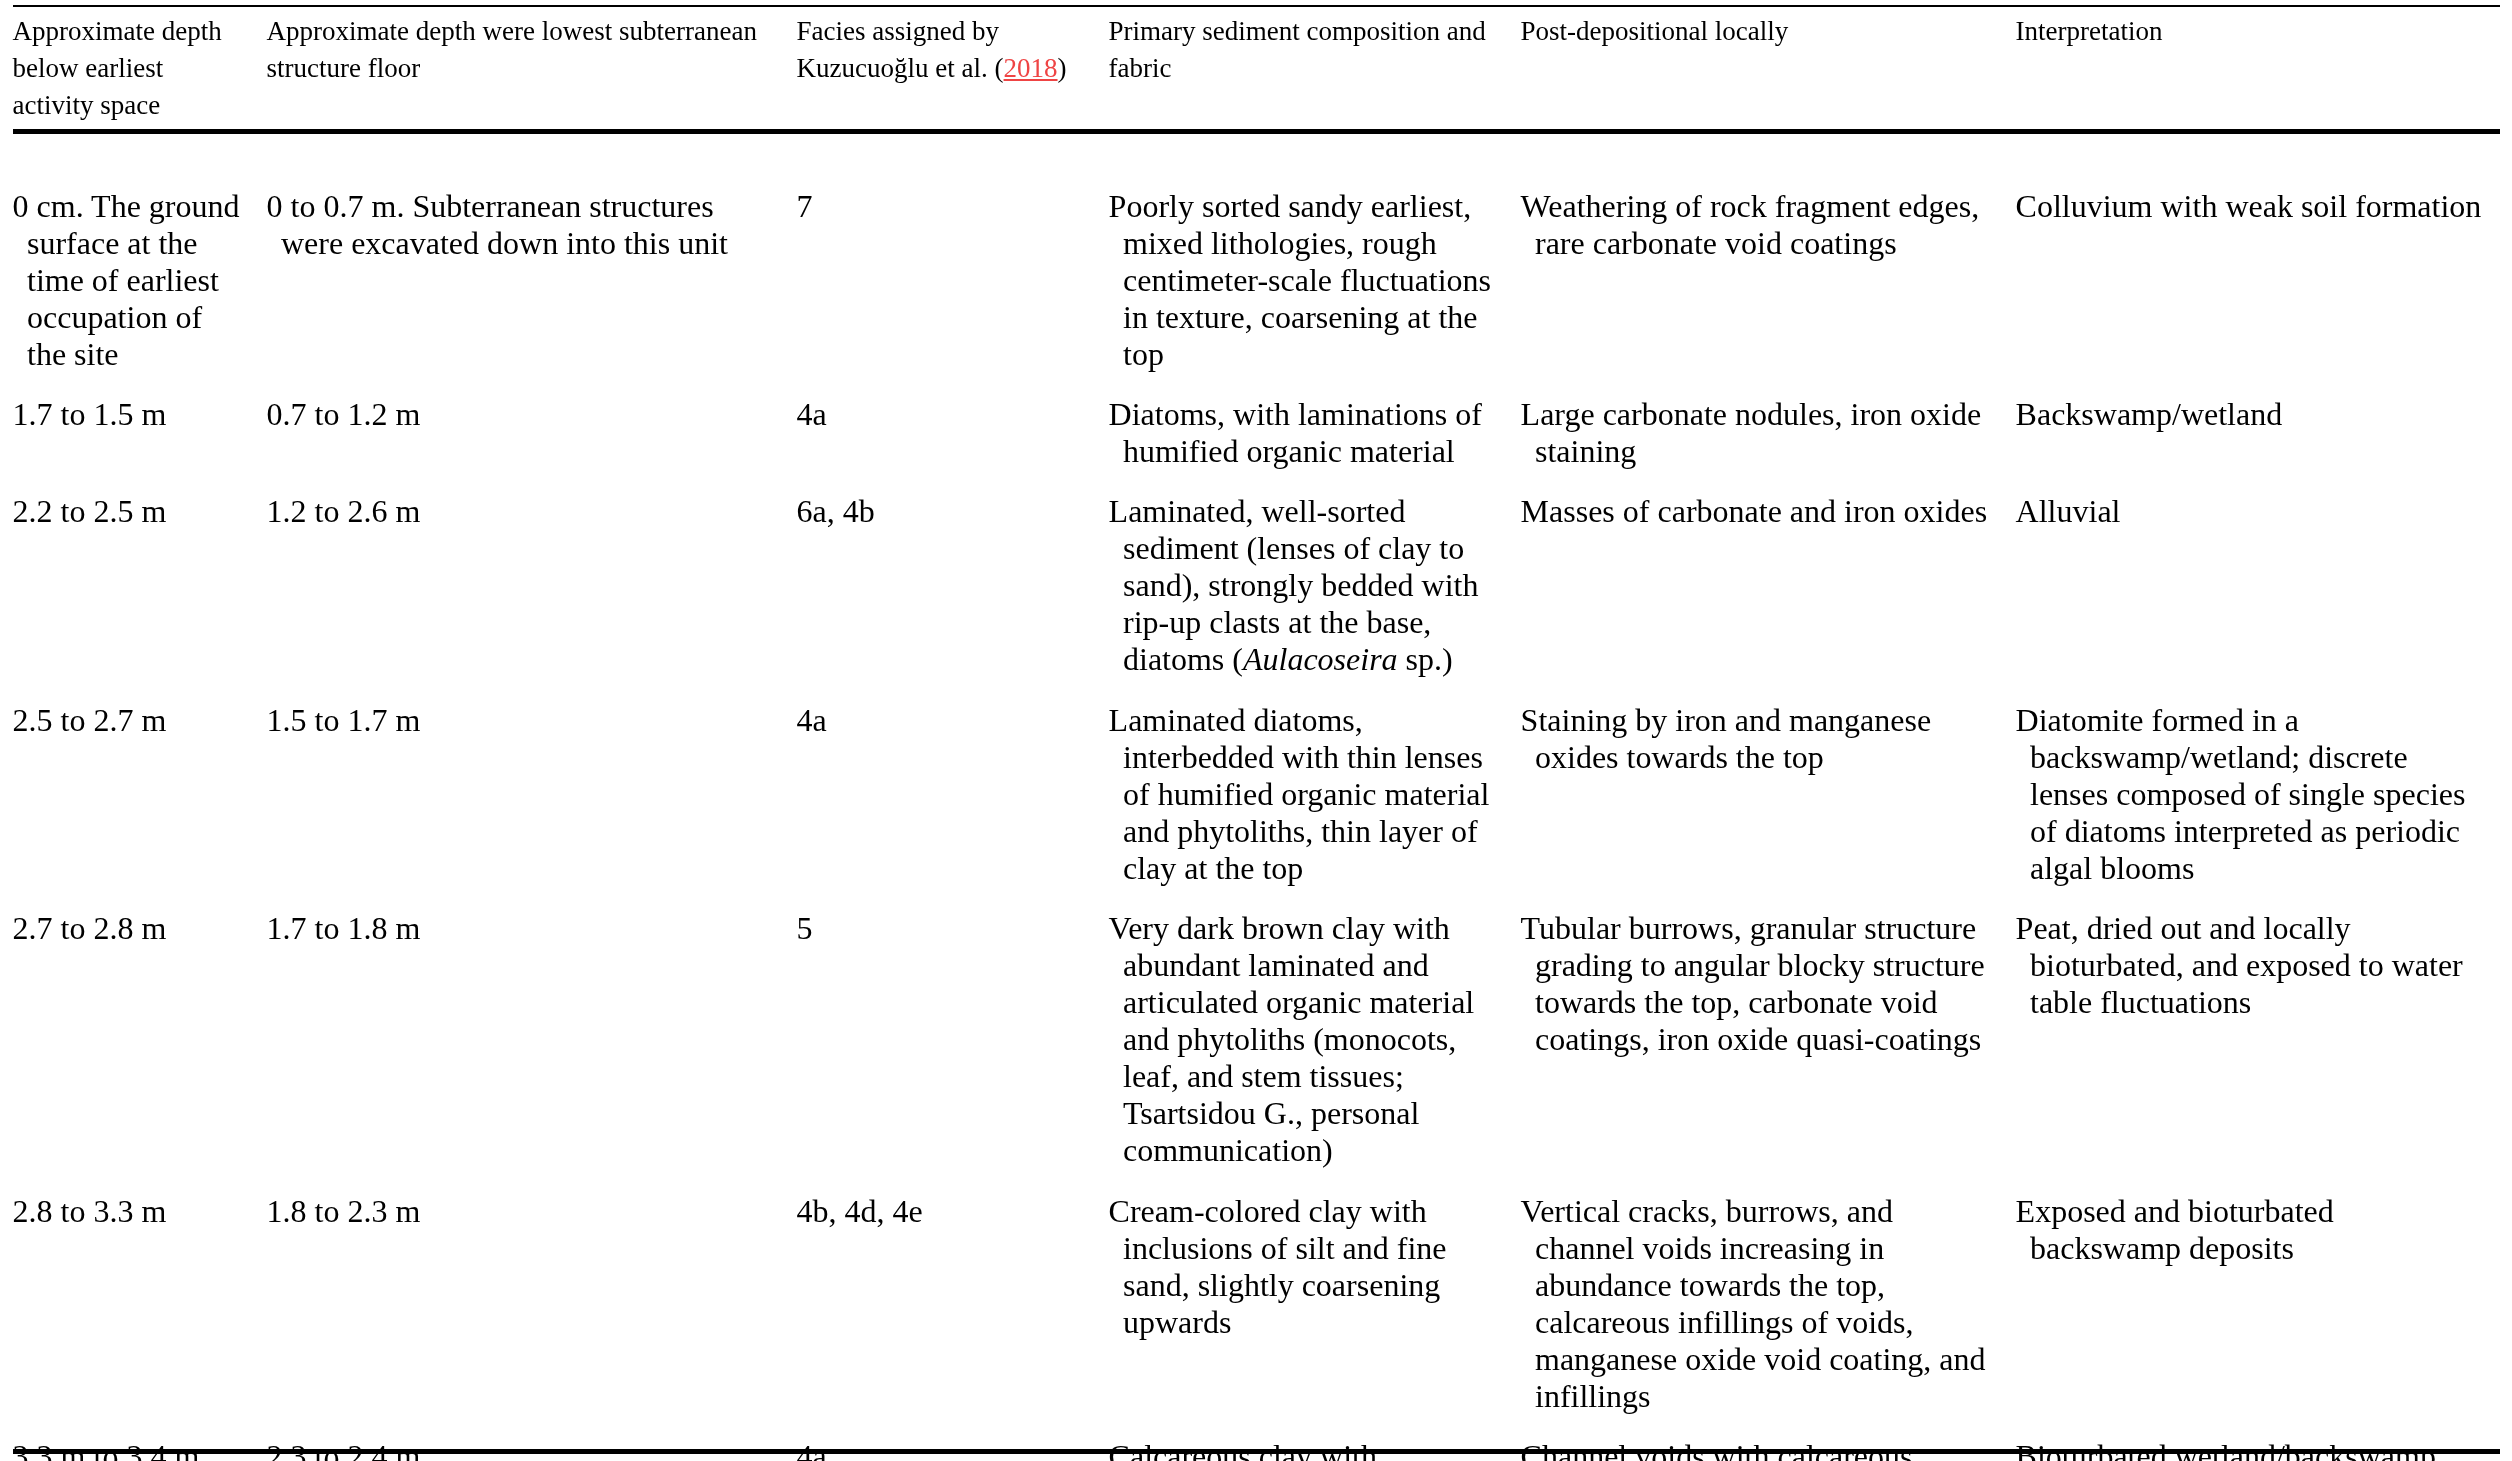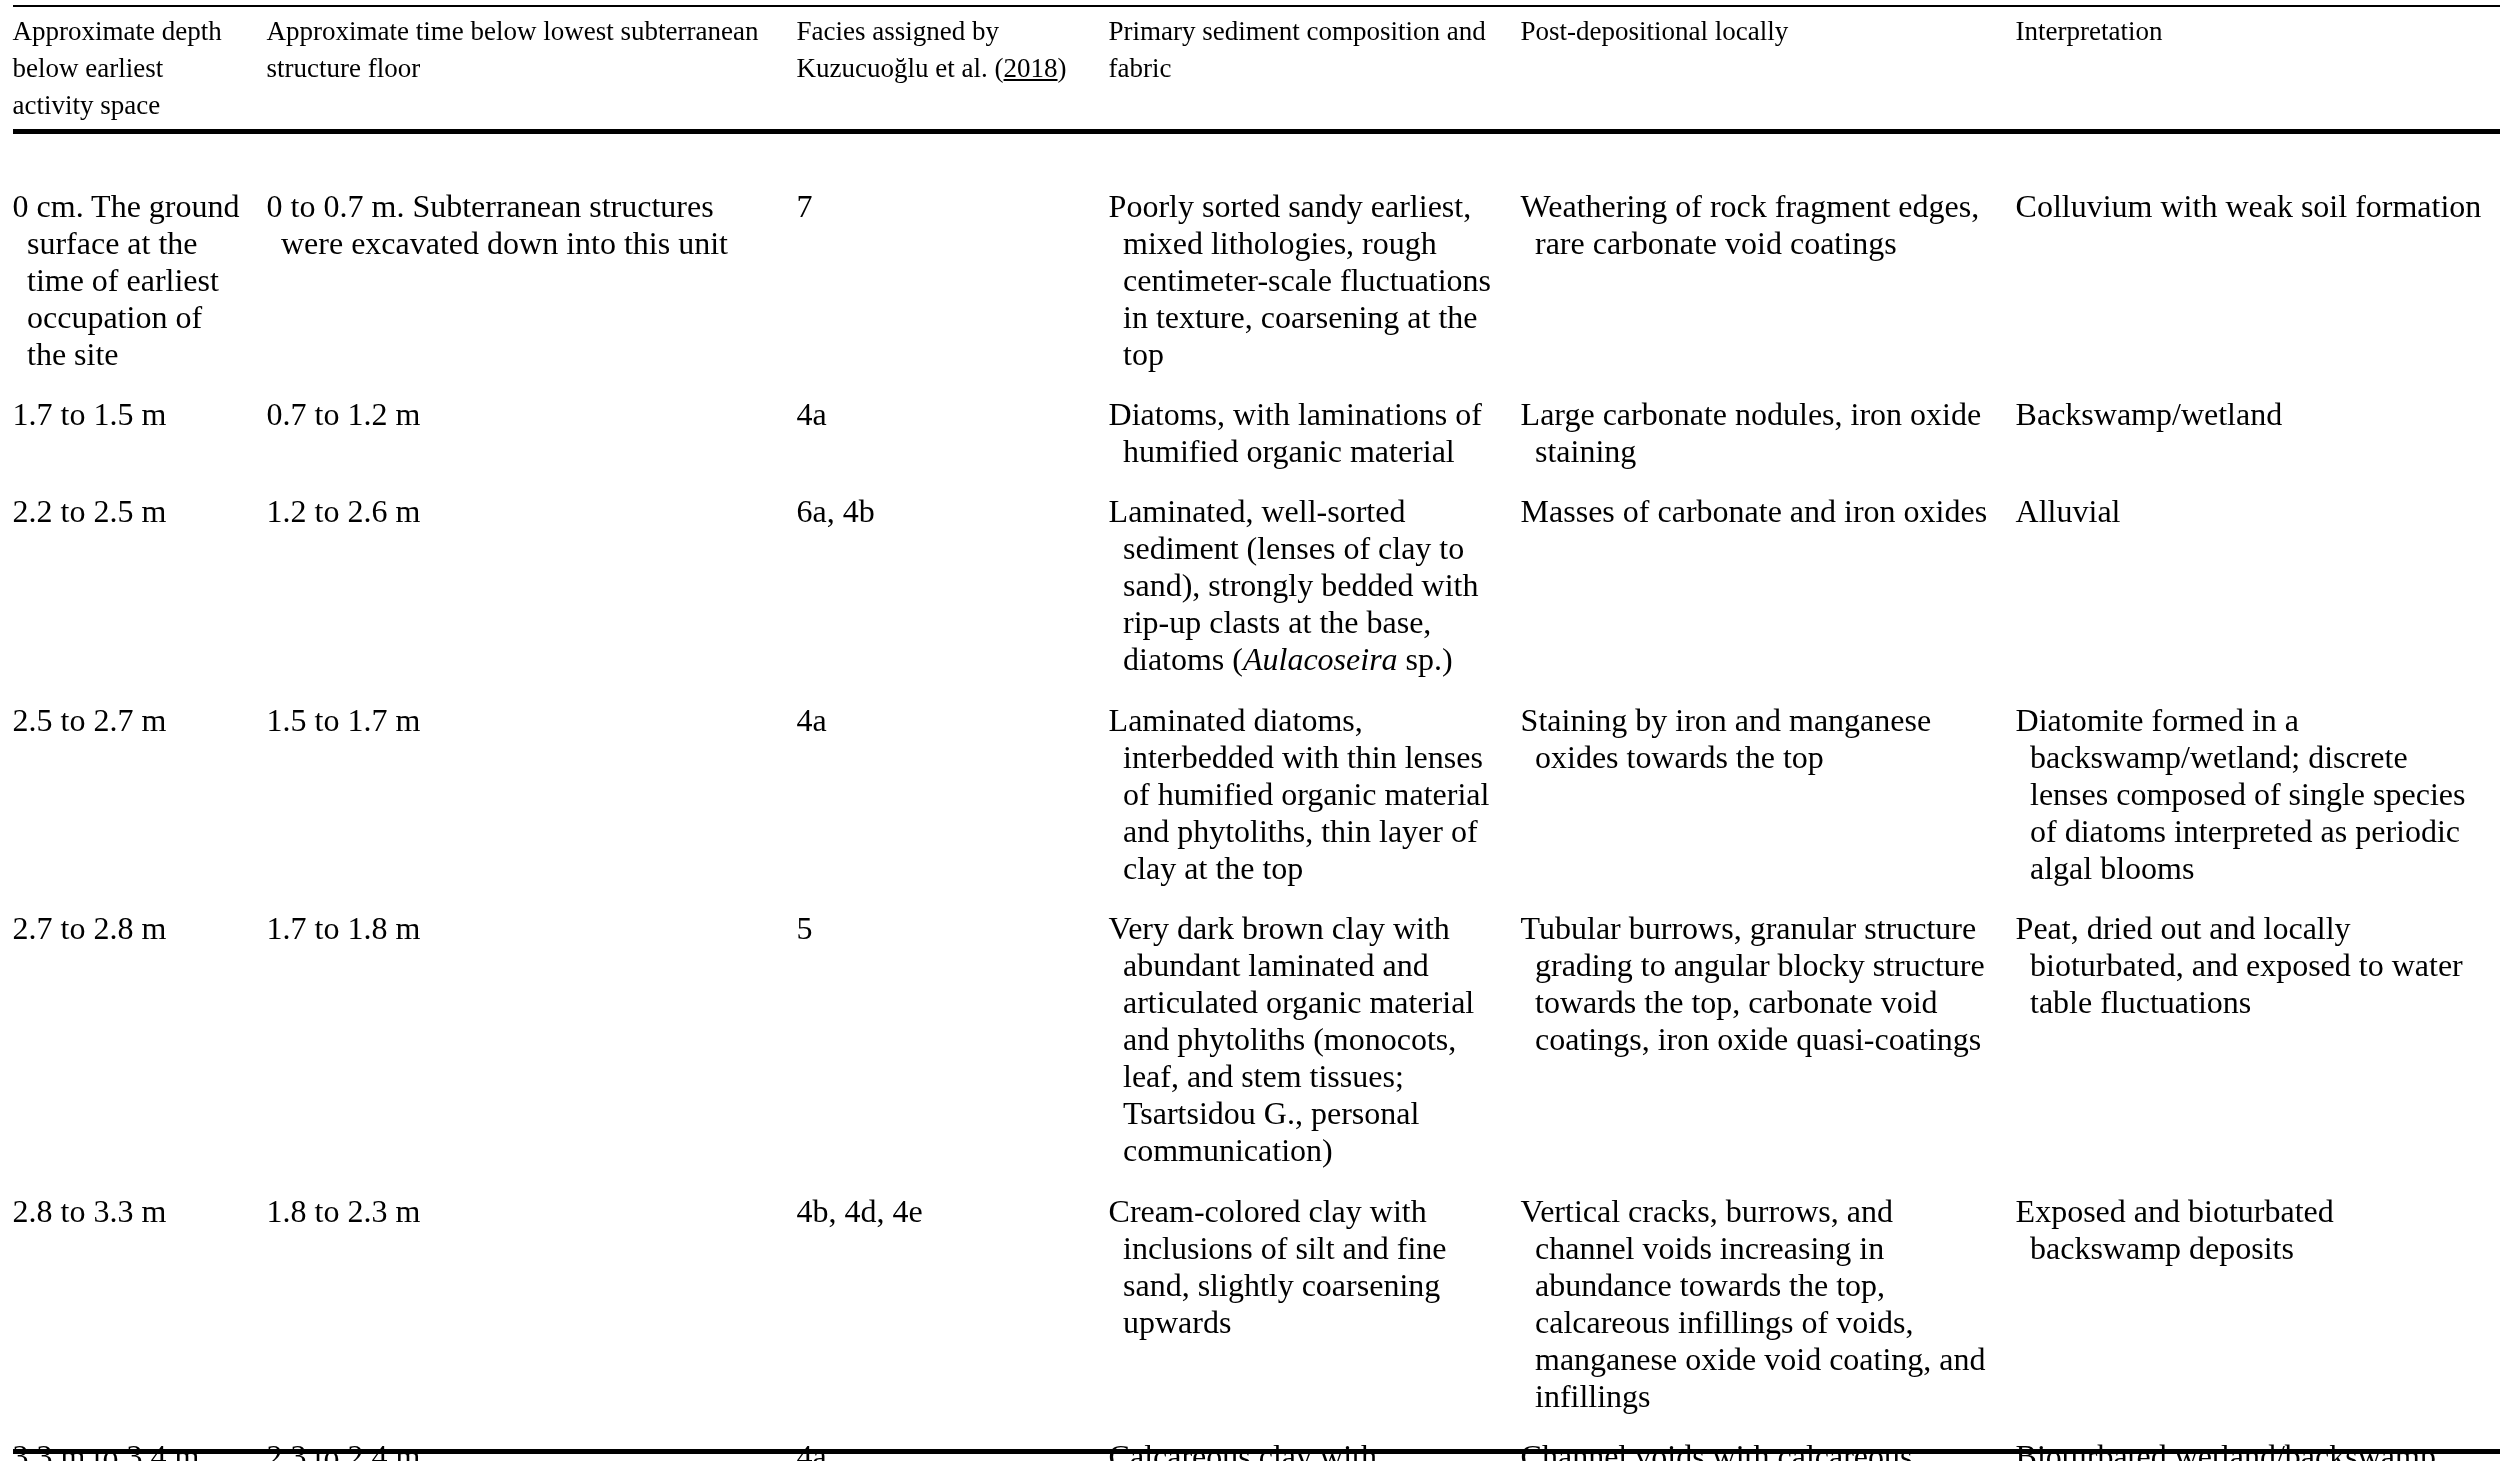--- a/index.html
+++ b/index.html
@@ -81,21 +81,21 @@
   tbody tr.row-lead td { padding-top: 20px; }
 
   
   col.c1 { width: 254px; }
   col.c2 { width: 530px; }
   col.c3 { width: 312px; }
   col.c4 { width: 412px; }
   col.c5 { width: 495px; }
   col.c6 { width: 498px; }
 
-  .link { color: #000000; }
+  .link { color: #ef4444; }
   .ital { font-style: italic; text-align: center; }
 </style>
 </head>
 <body>
 
 <div class="table-wrap">
 
   <div class="rule-top"></div>
   <div class="rule-head"></div>
   <div class="rule-bottom"></div>
@@ -108,21 +108,21 @@
       <col class="c4">
         <col class="c5">
         <col class="c6">
     </colgroup>
     <thead>
       <tr class="header-spacer">
           <td colspan="6"></td>
         </tr>
       <tr>
         <th>Approximate depth below earliest activity space</th>
-        <th>Approximate time below lowest subterranean structure floor</th>
+        <th>Approximate depth were lowest subterranean structure floor</th>
         <th><span>Facies assigned by Kuzucuoğlu et al. (</span><a class="link" href="#">2018</a><span>)</span></th>
         <th>Primary sediment composition and fabric</th>
         <th>Post-depositional locally</th>
         <th>Interpretation</th>
       </tr>
       <tr class="header-gap">
           <td colspan="6"></td>
         </tr>
     </thead>
     <tbody>

